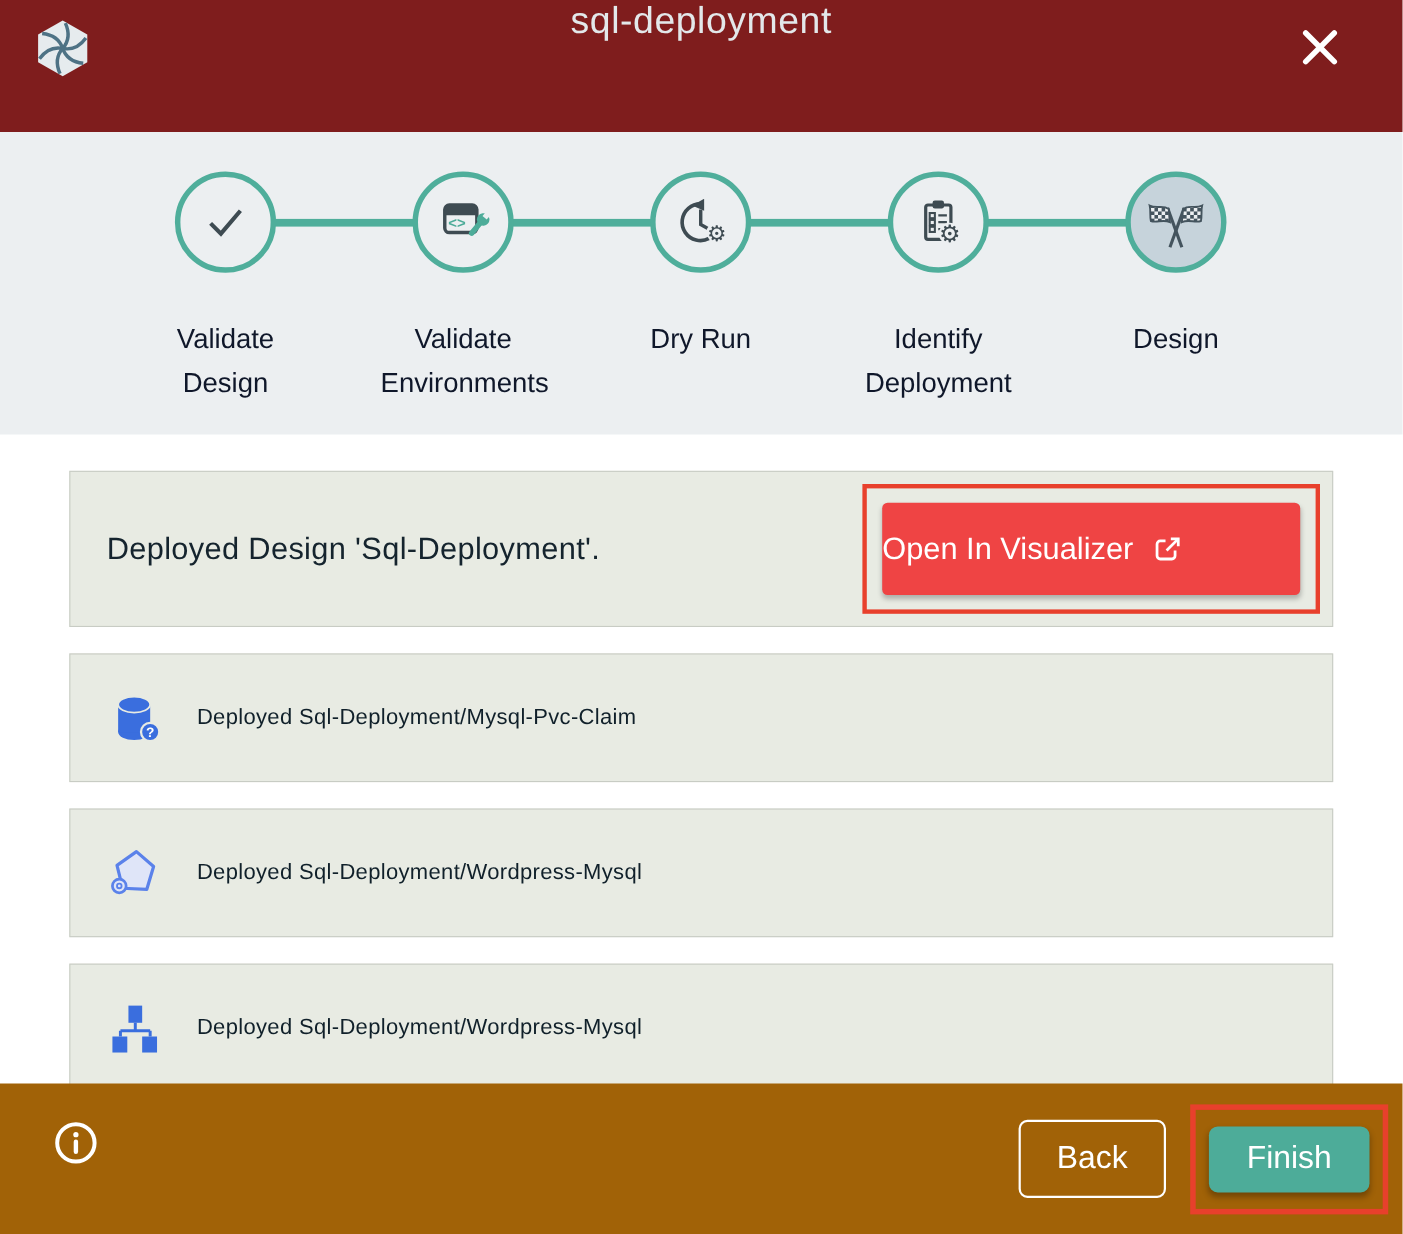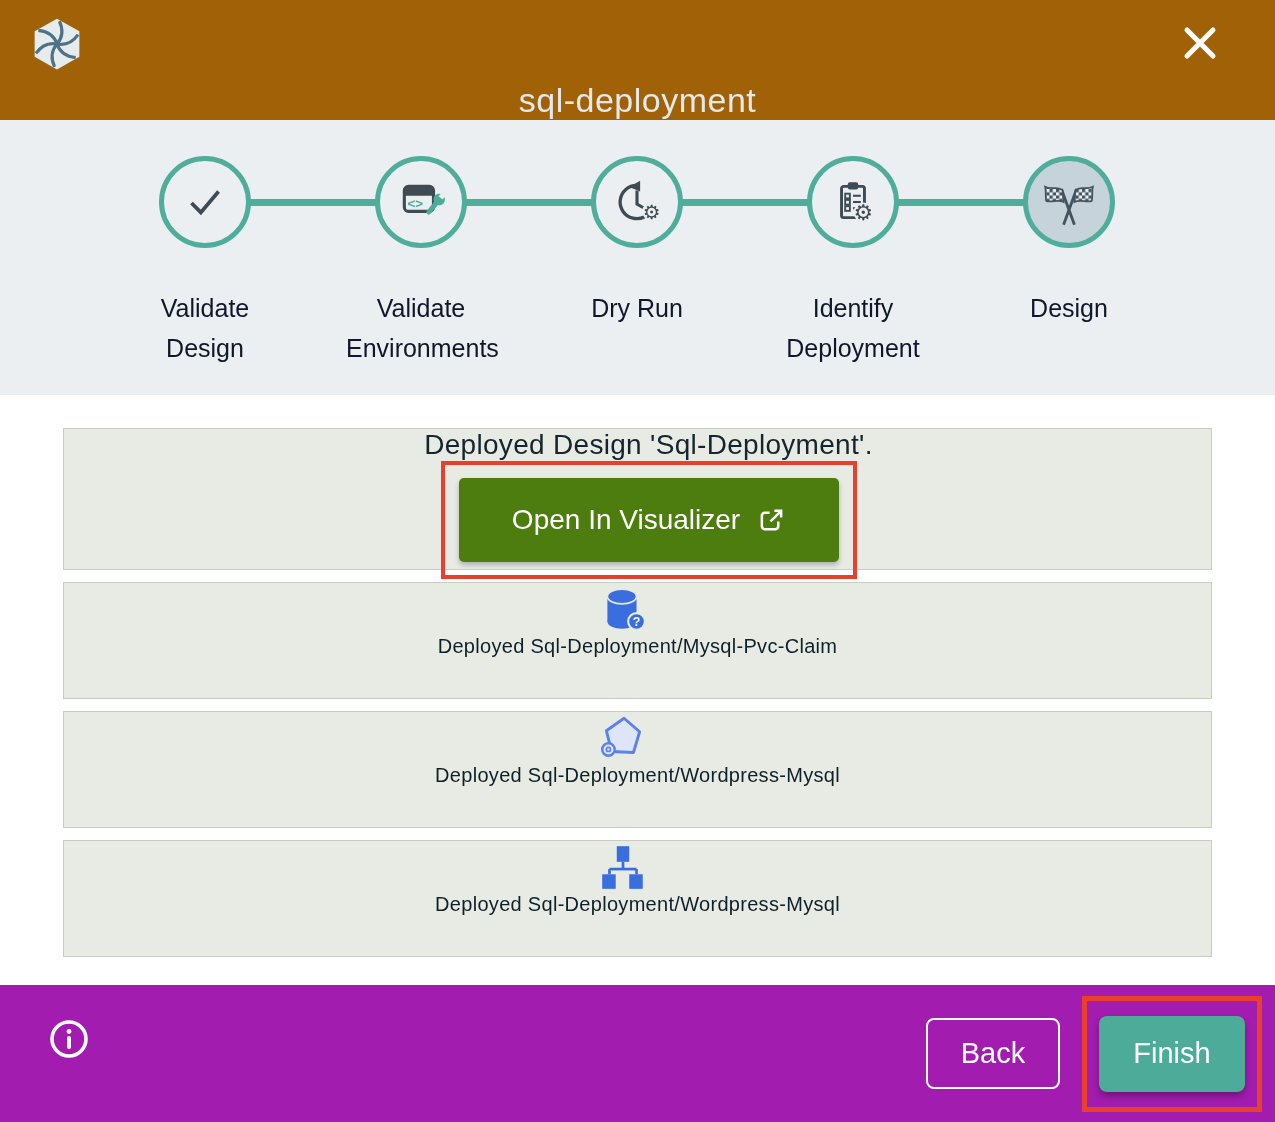--- a/index.html
+++ b/index.html
@@ -7,22 +7,22 @@
   body {
     font-family:"Liberation Sans", sans-serif;
     background:#ffffff;
     position:relative;
     overflow:hidden;
   }
 
   
   .header {
     position:absolute; top:0; left:0; width:1275px; height:120px;
-    background:#a16207;
-    display:flex; align-items:flex-end; justify-content:center;
+    background:#7f1d1d;
+    display:flex; align-items:flex-start; justify-content:center;
   }
   .logo { position:absolute; left:28px; top:15px; width:58px; height:58px; }
   .dialog-title { color:#e3e8ea; font-size:34px; letter-spacing:.5px; }
   .close-btn {
     position:absolute; right:52px; top:20px; width:46px; height:46px;
     background:none; border:none; cursor:pointer; padding:0;
   }
 
   
   .stepper {
@@ -44,43 +44,43 @@
   .step.active .step-circle { background:#c6d3db; }
   .step-label {
     margin-top:40px; width:150px; text-align:center;
     font-size:25px; line-height:40px; color:#0f172a;
   }
 
   
   .results { position:absolute; top:428px; left:63px; width:1149px; }
   .row {
     background:#e8ebe3; border:1px solid #c8ccc4;
-    display:flex; align-items:center; margin-bottom:12px;flex-direction:column;
+    display:flex; align-items:center; margin-bottom:24px;
   }
   .row-design { height:142px; justify-content:space-between; padding:0 11px 0 33px; }
   .design-text { font-size:28px; color:#15242e; letter-spacing:.3px; }
   .annotation {
     border:4px solid #e8402c; padding:13px 14px;
     display:flex; align-items:center; justify-content:center;
   }
   .visualizer-btn {
     width:380px; height:84px; border:none; border-radius:5px;
-    background:#4d7c0f; color:#ffffff; font-size:28px;
+    background:#ef4444; color:#ffffff; font-size:28px;
     font-family:"Liberation Sans", sans-serif;
-    display:flex; align-items:center; justify-content:center; gap:18px;
+    display:flex; align-items:center; gap:18px;
     cursor:pointer; box-shadow:0 3px 5px rgba(0,0,0,.25);
   }
   .row-item { height:117px; padding:0 33px; }
   .row-icon { width:52px; height:52px; margin-right:30px; flex:0 0 52px; }
   .item-text { font-size:20px; color:#10202a; letter-spacing:.3px; }
 
   
   .footer {
     position:absolute; top:985px; left:0; width:1275px; height:137px;
-    background:#a21caf;
+    background:#a16207;
     display:flex; align-items:center;
   }
   .info-btn {
     position:absolute; left:45px; top:30px; width:48px; height:48px;
     background:none; border:none; padding:0; cursor:pointer;
   }
   .footer-actions {
     margin-left:auto; margin-right:13px;
     display:flex; align-items:center;
   }
@@ -88,21 +88,21 @@
     width:134px; height:71px; border:2px solid #ffffff; border-radius:8px;
     background:transparent; color:#ffffff; font-size:29px;
     font-family:"Liberation Sans", sans-serif; cursor:pointer;
     margin-right:22px;
   }
   .finish-annotation {
     border:5px solid #e8402c; padding:15px 12px;
     display:flex; align-items:center; justify-content:center;
   }
   .finish-btn {
-    width:146px; height:76px; border:none; border-radius:8px;
+    width:146px; height:60px; border:none; border-radius:8px;
     background:#4dac99; color:#ffffff; font-size:29px;
     font-family:"Liberation Sans", sans-serif; cursor:pointer;
     box-shadow:0 4px 6px rgba(0,0,0,.3);
   }
 </style>
 </head>
 <body>
 
 <div class="header">
   <svg class="logo" viewBox="0 0 48 48">

